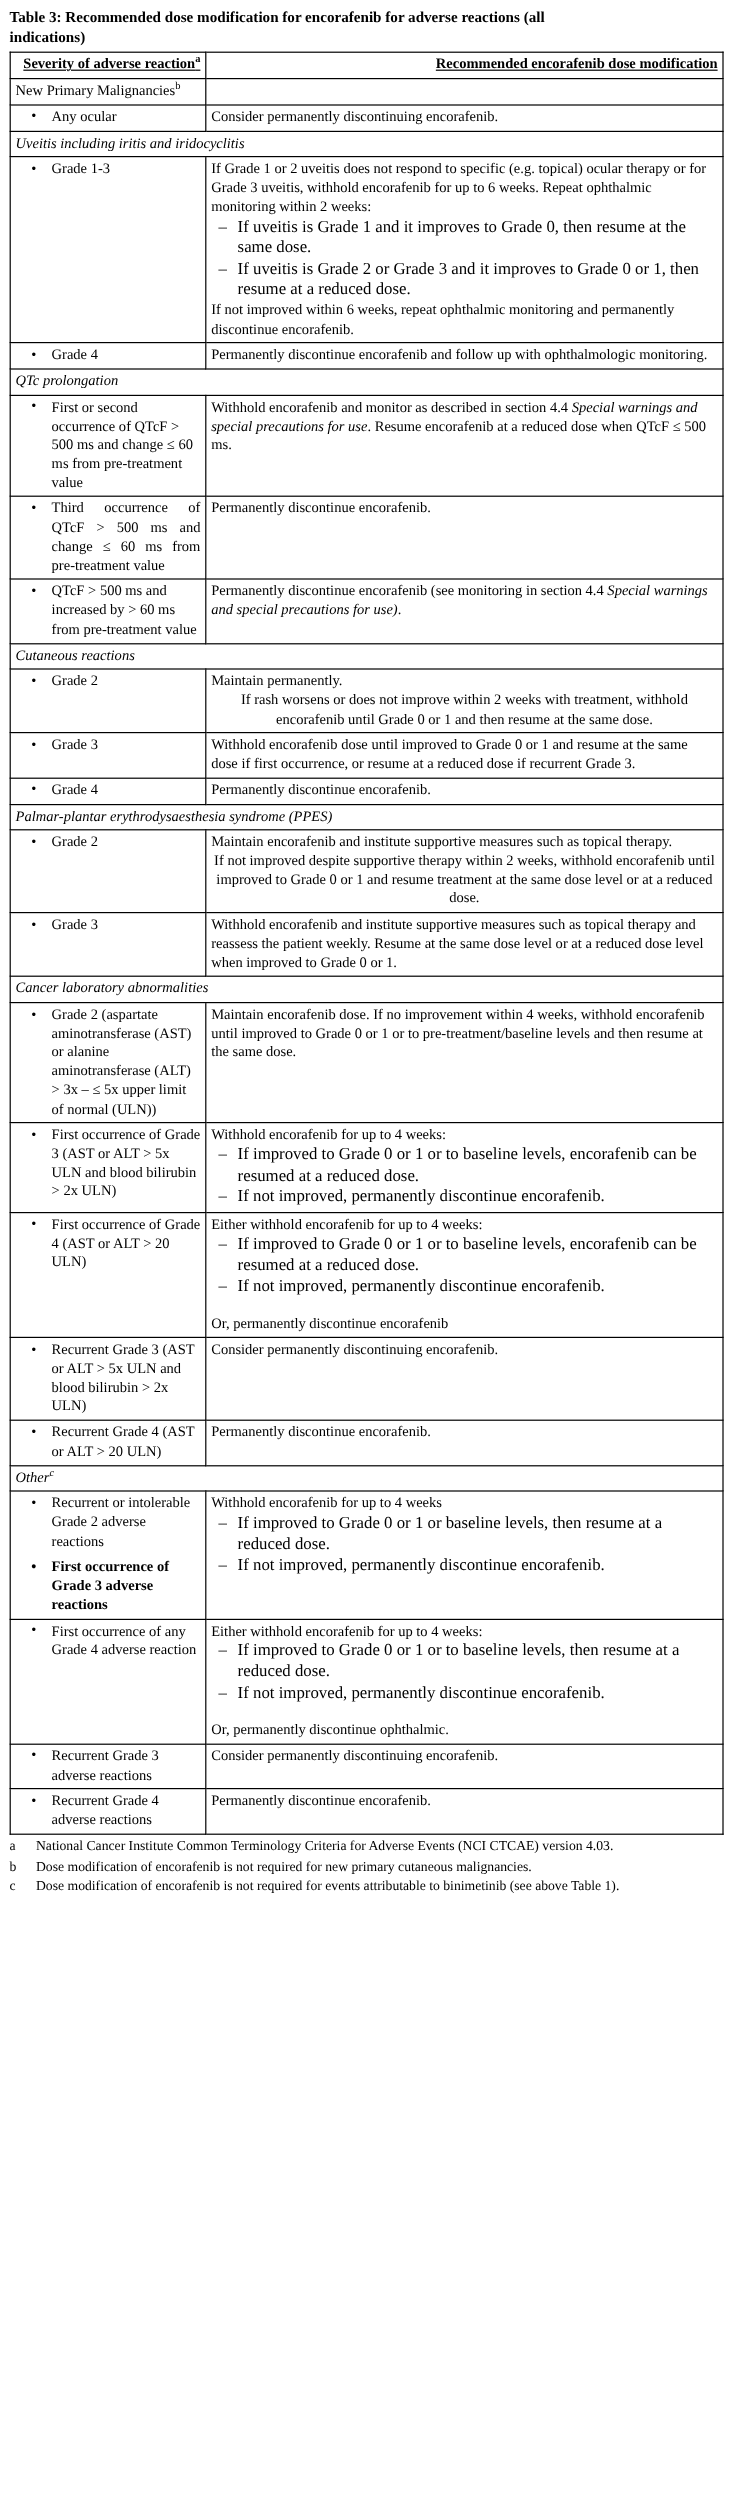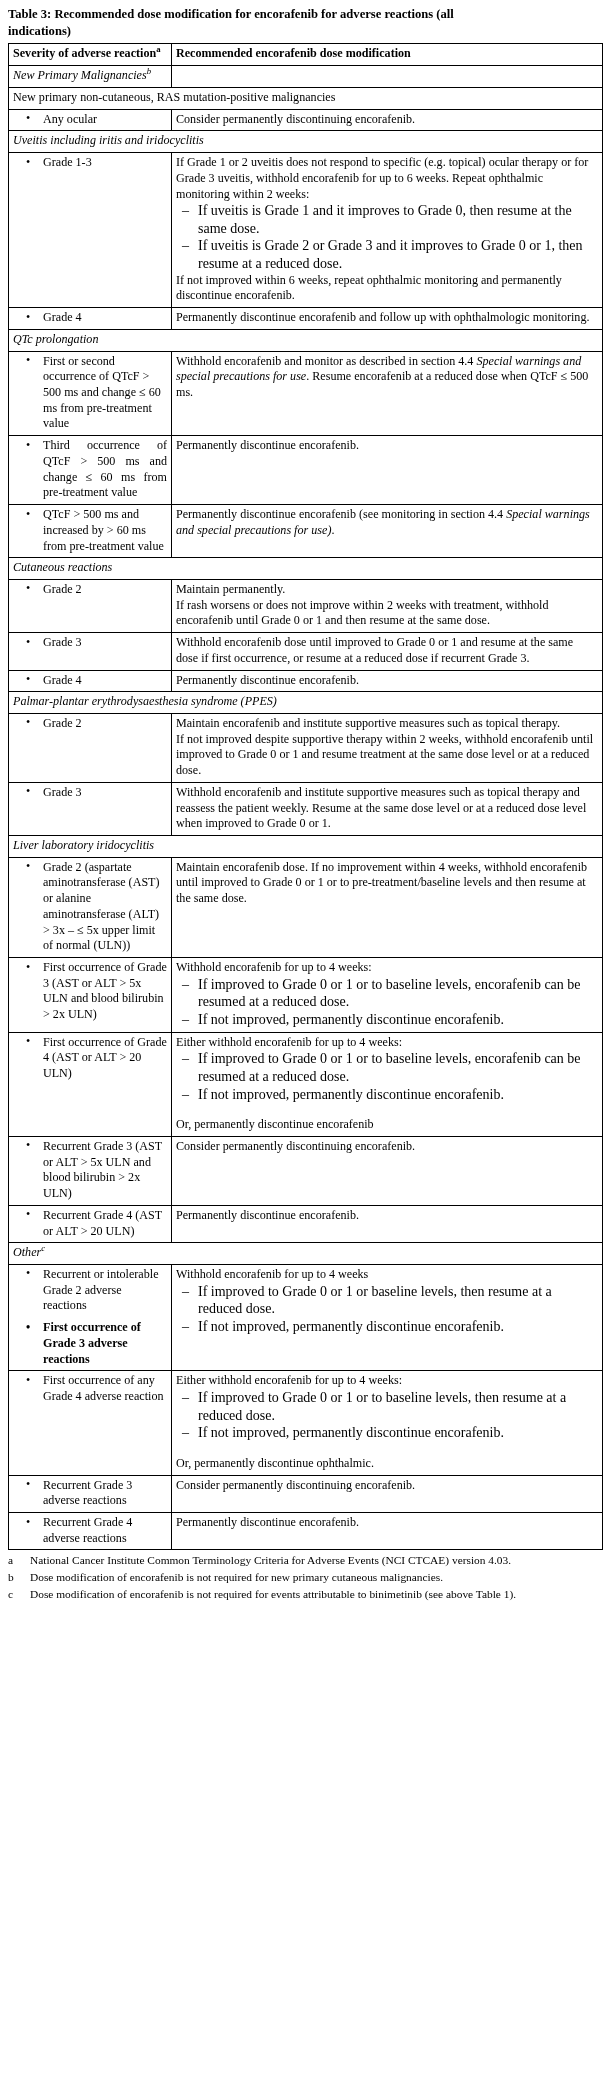--- a/index.html
+++ b/index.html
@@ -35,32 +35,32 @@
     vertical-align: top;
     padding: 2px 4px 3px 4px;
     font-size: 12.1px;
     line-height: 1.30;
   }
   col.c-left  { width: 163px; }
   col.c-right { width: 431px; }
 
   th.col-head {
     font-weight: bold;
-    text-align: left;
+    text-align: right;
     font-size: 12.4px;
     padding-top: 3px;
     padding-bottom: 3px;
+    text-decoration: underline;
   }
   td.section-head {
     font-style: italic;
     padding-top: 3px;
     padding-bottom: 3px;
   }
   td.section-head-split {
-    font-style: italic;
   }
   sup {
     font-size: 0.72em;
     vertical-align: super;
     line-height: 0;
   }
 
   
   ul.bullets {
     margin: 0;
@@ -84,21 +84,21 @@
     top: -0.5px;
     font-size: 12px;
   }
   li.justify { text-align: justify; }
 
   
   p.para {
     margin: 0;
     line-height: 1.30;
   }
-  p.para + p.para { margin-top: 0; }
+  p.para + p.para { margin-top: 0; text-align: center; }
   p.gap-before { margin-top: 14px; }
 
   
   ul.dashes {
     margin: 0;
     padding: 0;
     list-style: none;
     font-size: 14px;
   }
   ul.dashes > li {
@@ -152,23 +152,20 @@
       <tr>
         <th class="col-head"><span>Severity of adverse reaction</span><sup>a</sup></th>
         <th class="col-head">Recommended encorafenib dose modification</th>
       </tr>
 
       <tr>
         <td class="section-head-split"><span>New Primary Malignancies</span><sup>b</sup></td>
         <td>&nbsp;</td>
       </tr>
       <tr>
-        <td colspan="2">New primary non-cutaneous, RAS mutation-positive malignancies</td>
-      </tr>
-      <tr>
         <td>
           <ul class="bullets">
             <li>Any ocular</li>
           </ul>
         </td>
         <td>
           <p class="para">Consider permanently discontinuing encorafenib.</p>
         </td>
       </tr>
 
@@ -289,21 +286,21 @@
           <ul class="bullets">
             <li>Grade 3</li>
           </ul>
         </td>
         <td>
           <p class="para">Withhold encorafenib and institute supportive measures such as topical therapy and reassess the patient weekly. Resume at the same dose level or at a reduced dose level when improved to Grade 0 or 1.</p>
         </td>
       </tr>
 
       <tr>
-        <td colspan="2" class="section-head">Liver laboratory iridocyclitis</td>
+        <td colspan="2" class="section-head">Cancer laboratory abnormalities</td>
       </tr>
       <tr>
         <td>
           <ul class="bullets">
             <li>Grade 2 (aspartate aminotransferase (AST) or alanine aminotransferase (ALT) &gt; 3x – ≤ 5x upper limit of normal (ULN))</li>
           </ul>
         </td>
         <td>
           <p class="para">Maintain encorafenib dose. If no improvement within 4 weeks, withhold encorafenib until improved to Grade 0 or 1 or to pre-treatment/baseline levels and then resume at the same dose.</p>
         </td>

